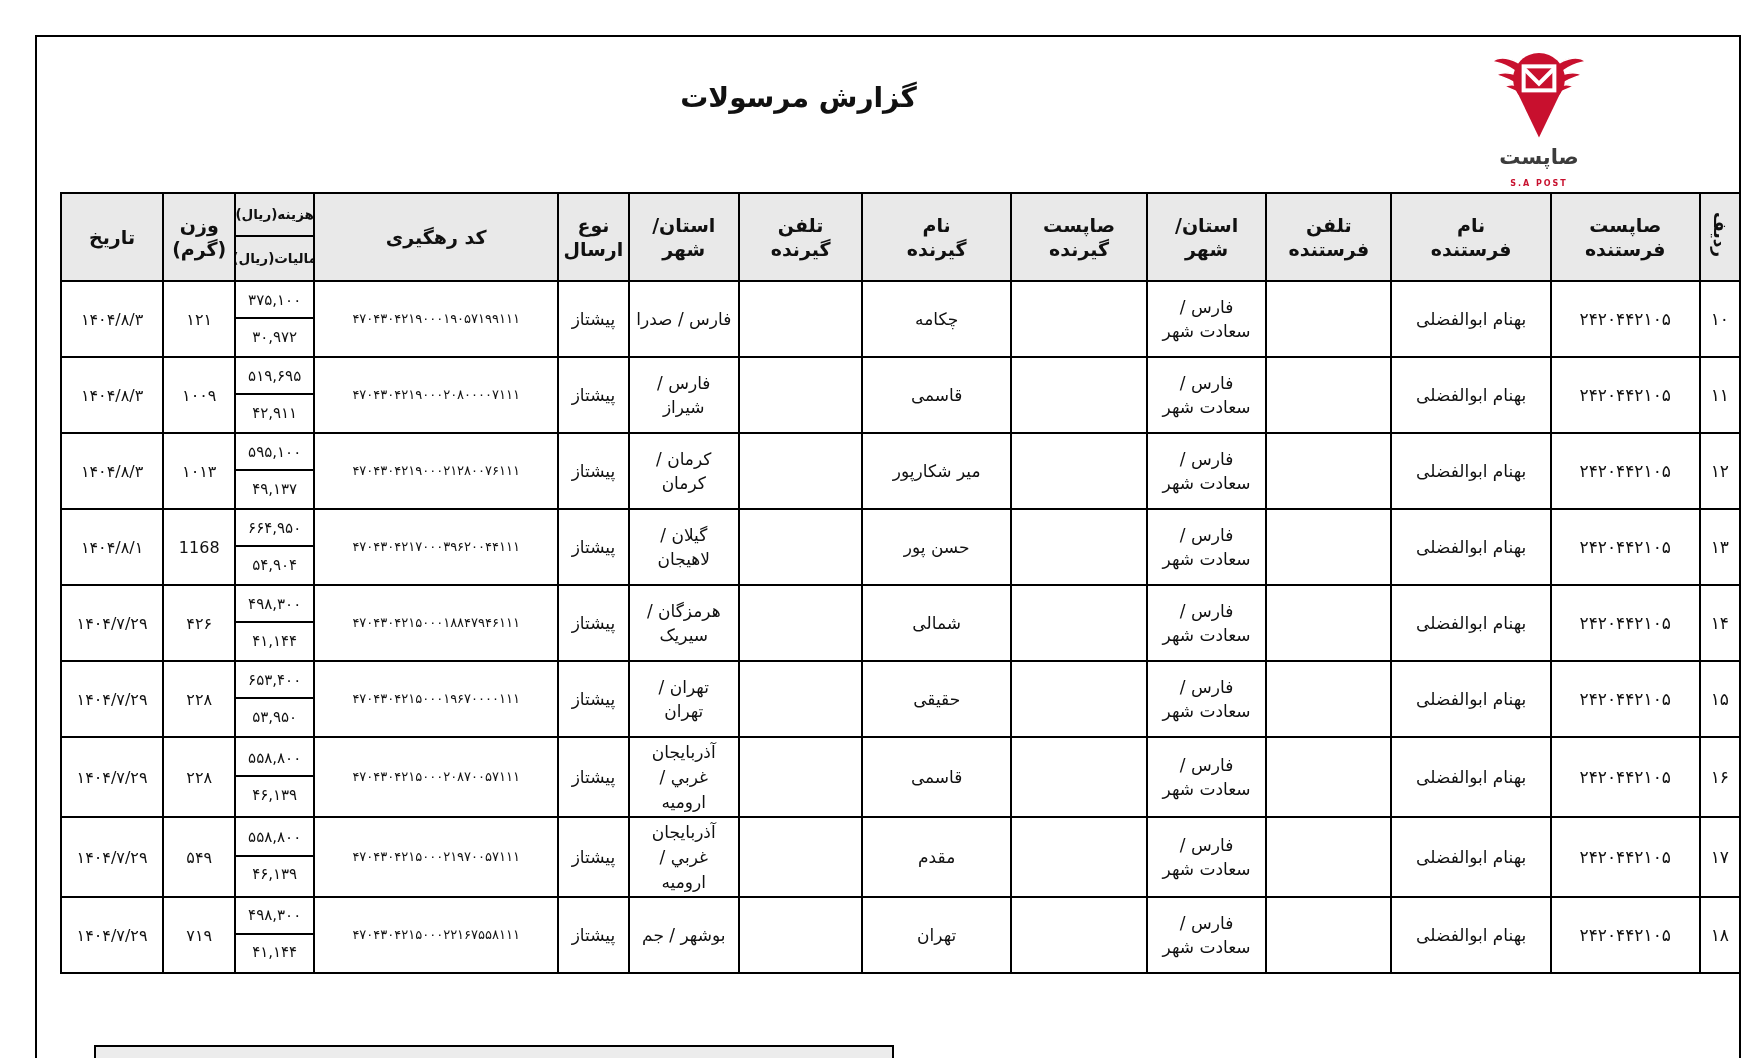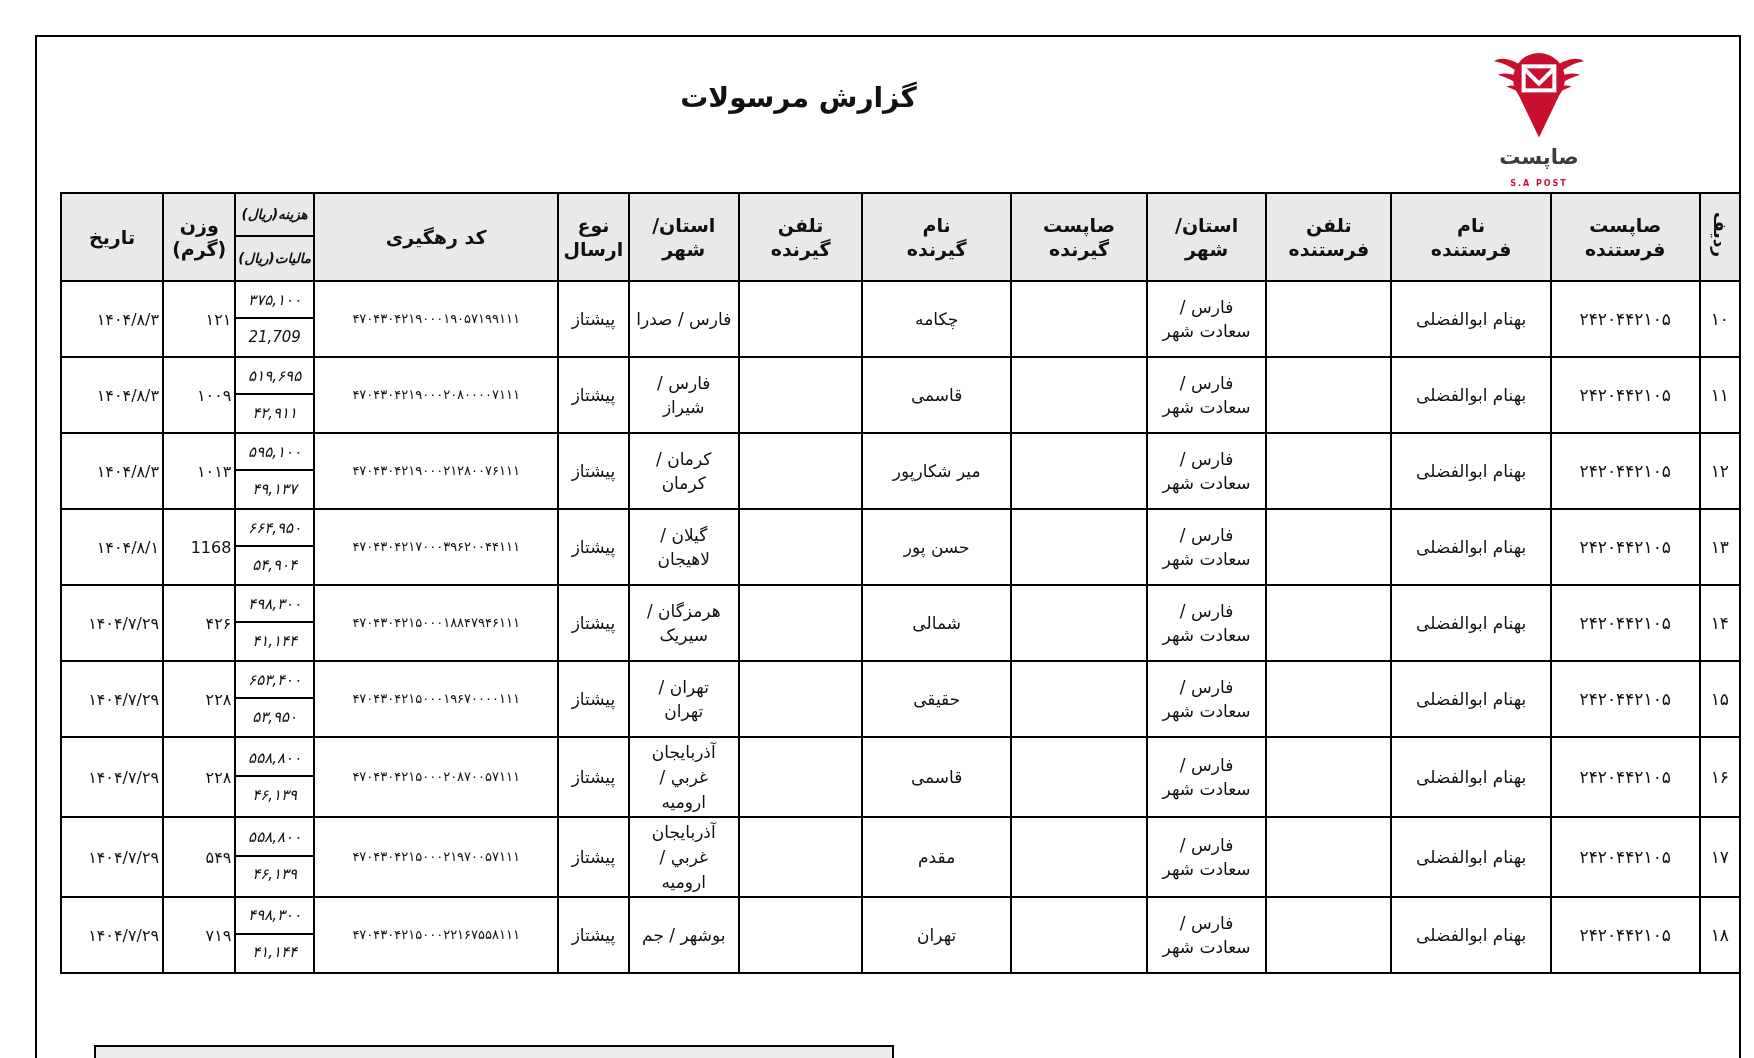--- a/index.html
+++ b/index.html
@@ -19,23 +19,23 @@
                     border-collapse:collapse; table-layout:fixed; direction:rtl; }
   .shipments th, .shipments td { border:2px solid #000; text-align:center;
                                  vertical-align:middle; overflow:hidden; }
   .shipments th { background:#e9e9e9; font-size:19px; font-weight:bold;
                   white-space:pre-line; line-height:1.3; height:68px; color:#111; }
   .shipments td { background:#fff; font-size:17px; color:#111; line-height:1.45;
                   white-space:pre-line; padding:2px 3px; }
   .shipments tr.data-row { height:76px; }
   th.vhead span { display:inline-block; writing-mode:vertical-rl; font-size:17px; letter-spacing:1px; }
   td.cell-tracking { font-size:13px; }
-  td.cell-date, td.cell-weight { font-size:16px;text-align:right; }
-  
-  th.split-h, td.split-c { padding:0;font-style:italic; }
+  td.cell-date, td.cell-weight { font-size:16px; }
+  
+  th.split-h, td.split-c { padding:0; }
   .split { display:flex; flex-direction:column; width:100%; height:100%; }
   .split > div { flex:1 1 50%; display:flex; align-items:center; justify-content:center; }
   .split > div:first-child { border-bottom:2px solid #000; }
   th .split > div { font-size:13.5px; font-weight:bold; }
   td .split > div { font-size:15px; height:37px; }
   td.split-c .split { height:72px; }
   
   .footer-cut { position:absolute; top:1008px; right:845px; width:800px; height:80px;
                 background:#ececec; border:2px solid #000; }
 </style>
@@ -129,21 +129,21 @@
           <td>بهنام  ابوالفضلی</td>
           <td></td>
           <td class="cell-city">فارس /
 سعادت شهر</td>
           <td></td>
           <td>چکامه</td>
           <td></td>
           <td class="cell-city">فارس / صدرا</td>
           <td>پیشتاز</td>
           <td class="cell-tracking">۴۷۰۴۳۰۴۲۱۹۰۰۰۱۹۰۵۷۱۹۹۱۱۱</td>
-          <td class="split-c"><div class="split"><div>۳۷۵,۱۰۰</div><div>21,709</div></div></td>
+          <td class="split-c"><div class="split"><div>۳۷۵,۱۰۰</div><div>۳۰,۹۷۲</div></div></td>
           <td class="cell-weight">۱۲۱</td>
           <td class="cell-date">۱۴۰۴/۸/۳</td>
         </tr>
         <tr class="data-row">
           <td>۱۱</td>
           <td>۲۴۲۰۴۴۲۱۰۵</td>
           <td>بهنام  ابوالفضلی</td>
           <td></td>
           <td class="cell-city">فارس /
 سعادت شهر</td>

